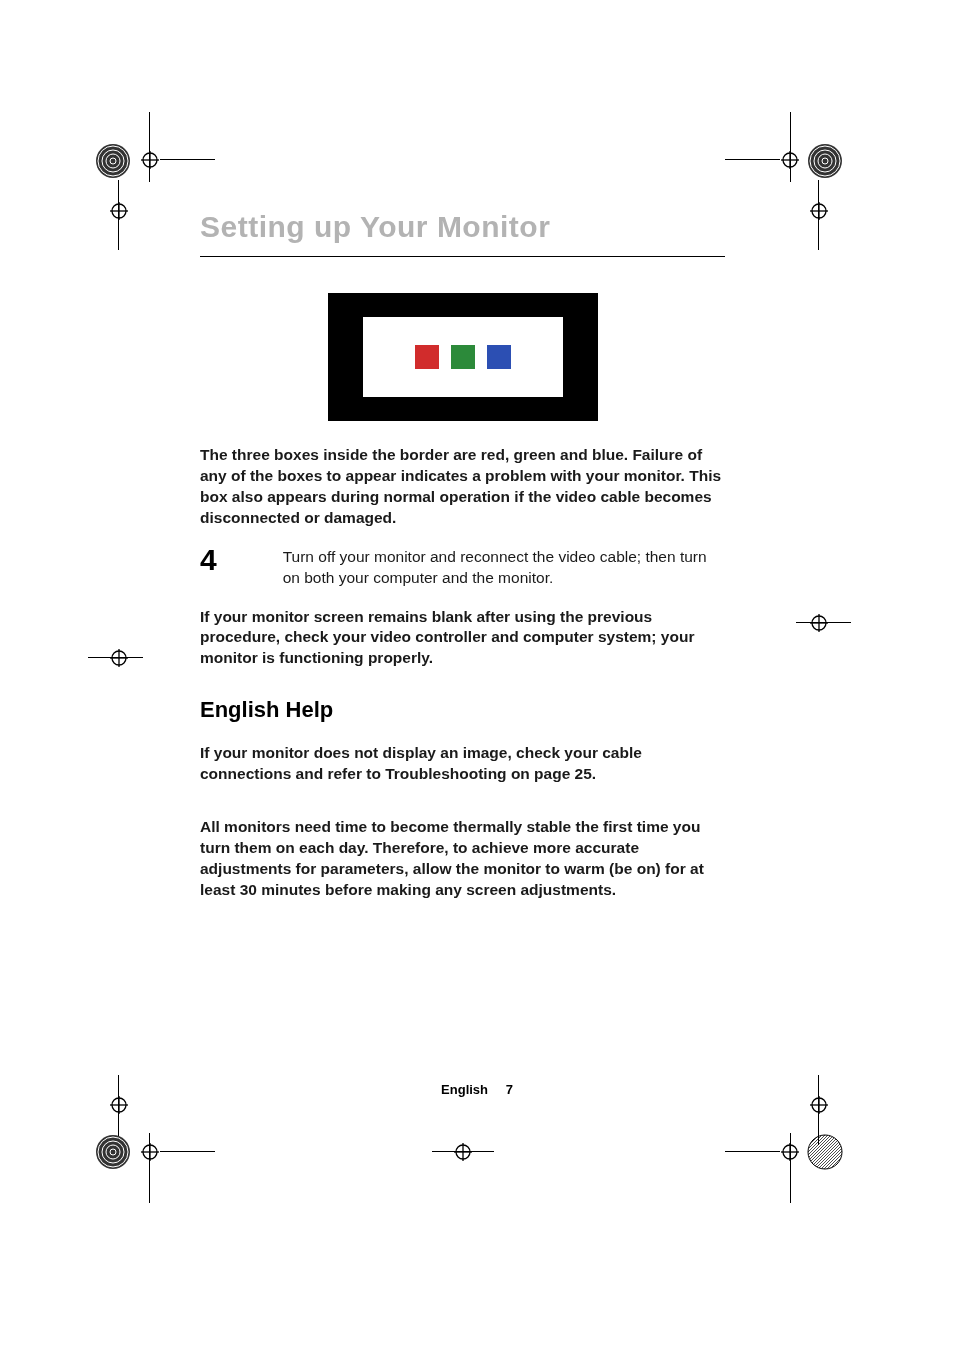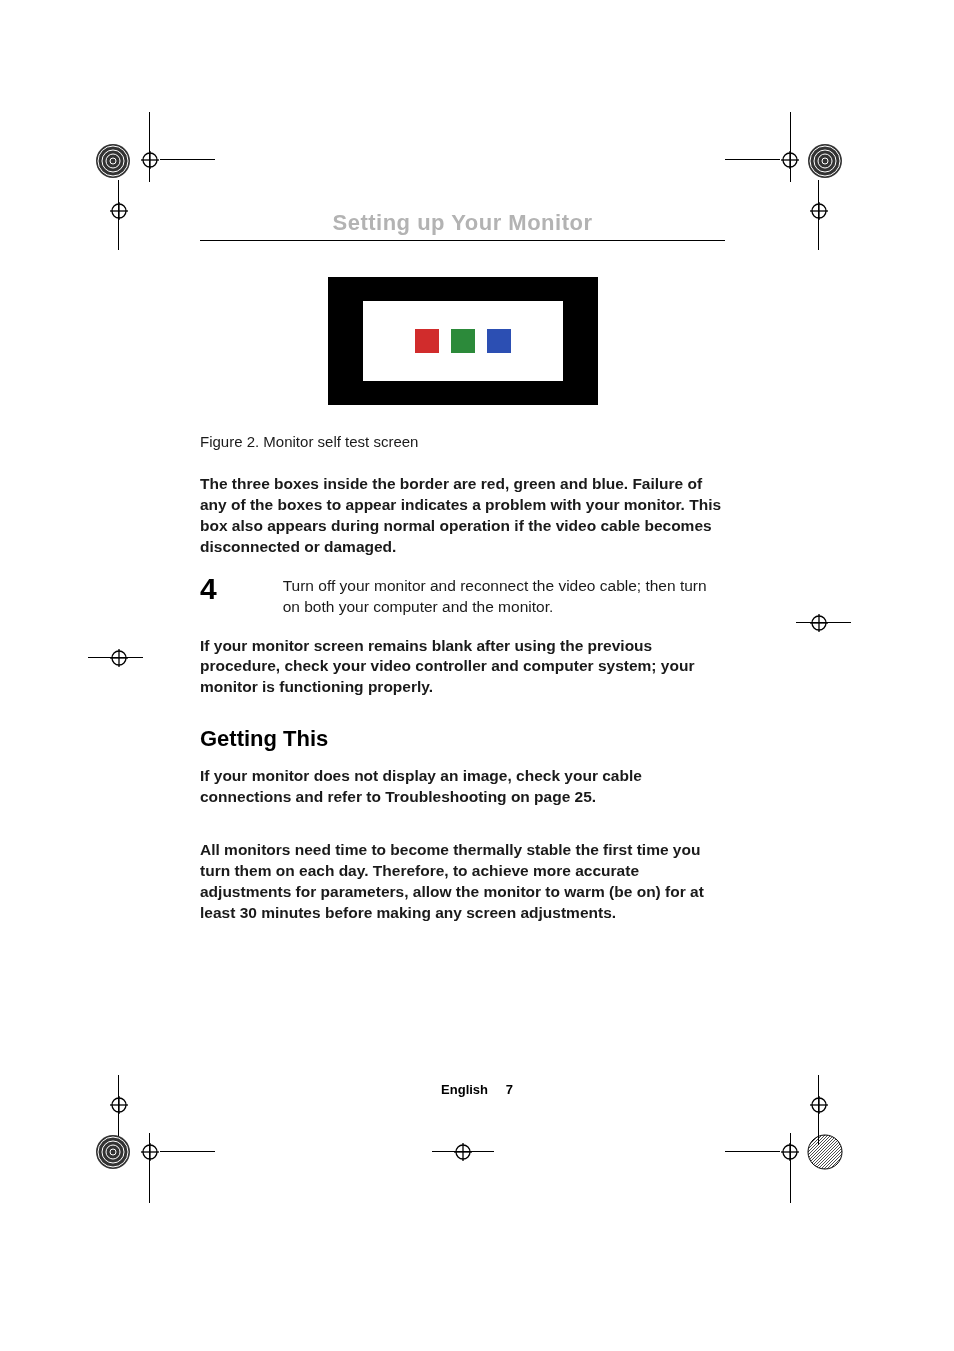--- a/index.html
+++ b/index.html
@@ -14,26 +14,25 @@
     position: absolute;
     left: 0; top: 0; right: 0; bottom: 0;
   }
   .content-frame {
     position: absolute;
     left: 200px;
     top: 210px;
     width: 525px;
   }
   .chapter-title {
-    font-size: 22px;
+    font-size: 30px;
     font-weight: 800;
     color: #b3b3b3;
-    text-align: center;
     letter-spacing: 0.5px;
-    padding-bottom: 4px;
+    padding-bottom: 12px;
     border-bottom: 1px solid #000;
   }
   .figure-area {
     margin-top: 36px;
     display: flex;
     justify-content: center;
   }
   .monitor-test {
     width: 270px;
     height: 128px;
@@ -269,33 +268,32 @@
     <div class="figure-area">
       <div class="monitor-test">
         <div class="monitor-inner">
           <div class="sq red"></div>
           <div class="sq green"></div>
           <div class="sq blue"></div>
         </div>
       </div>
     </div>
 
-    <div class="caption">Figure 2.  Monitor self test screen</div>
 
     <p class="body-text">The three boxes inside the border are red, green and blue. Failure of any of the boxes to appear indicates a problem with your monitor. This box also appears during normal operation if the video cable becomes disconnected or damaged.</p>
 
     <div class="step-row">
       <div class="step-num">4</div>
       <div class="step-text">Turn off your monitor and reconnect the video cable; then turn on both your computer and the monitor.</div>
     </div>
 
     <p class="body-text" style="margin-top:18px;">If your monitor screen remains blank after using the previous procedure, check your video controller and computer system; your monitor is functioning properly.</p>
 
-    <h2 class="subhead">Getting This</h2>
-    <p class="body-text" style="margin-top:14px;">If your monitor does not display an image, check your cable connections and refer to Troubleshooting on page 25.</p>
+    <h2 class="subhead">English Help</h2>
+    <p class="body-text" style="margin-top:20px;">If your monitor does not display an image, check your cable connections and refer to Troubleshooting on page 25.</p>
 
     <p class="body-text" style="margin-top:32px;">All monitors need time to become thermally stable the first time you turn them on each day. Therefore, to achieve more accurate adjustments for parameters, allow the monitor to warm (be on) for at least 30 minutes before making any screen adjustments.</p>
   </div>
 
   <div class="footer">
     <span>English</span>
     <span class="pn">7</span>
   </div>
 
 </div>

